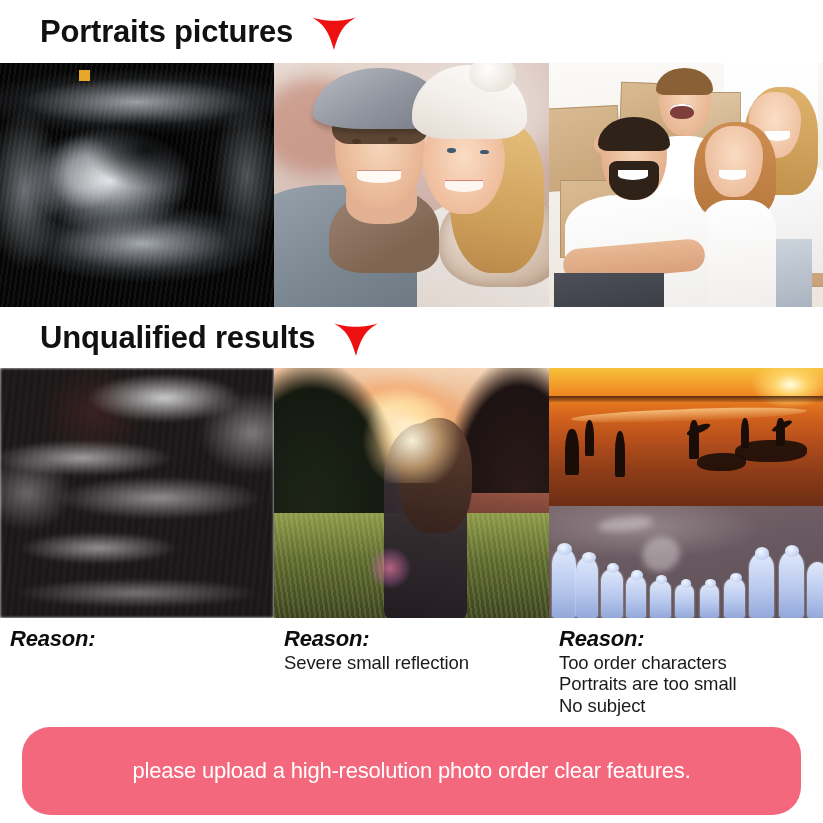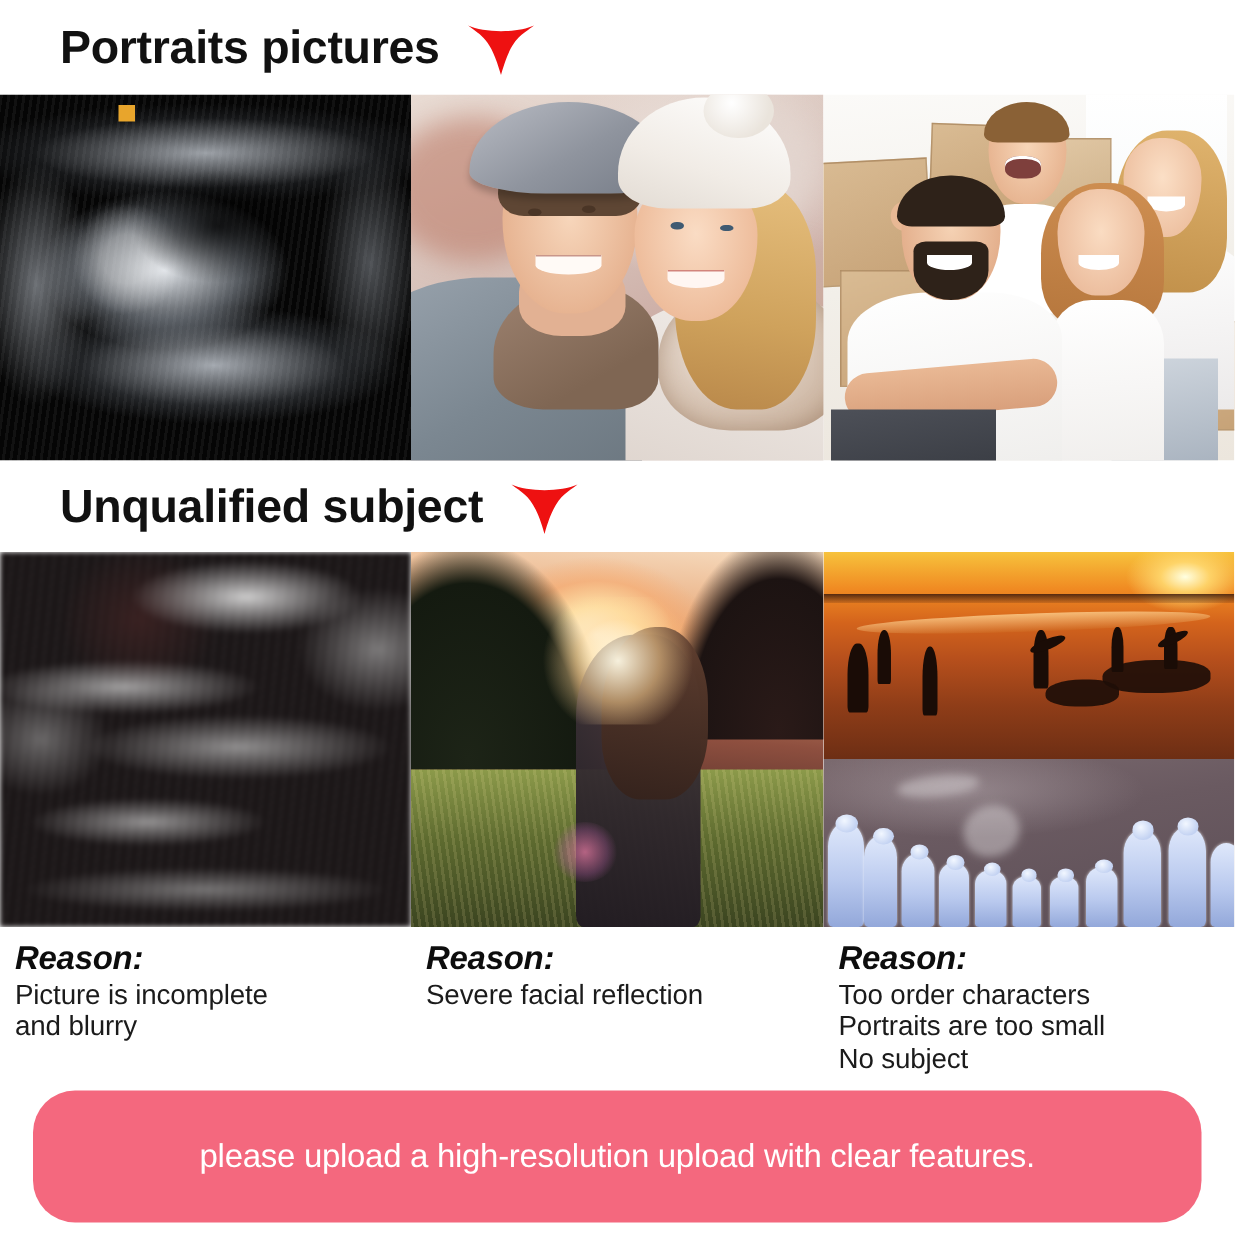--- a/index.html
+++ b/index.html
@@ -412,21 +412,21 @@
         <div class="f-dad-beard"></div>
         <div class="f-dad-teeth"></div>
         <div class="f-dad-arm"></div>
         <div class="f-dark-pants"></div>
       </div>
     </div>
 
   </div>
 
   <div class="heading-row second">
-    <span class="heading-text">Unqualified subject</span>
+    <span class="heading-text">Unqualified results</span>
     <svg class="arrow-down" viewBox="0 0 46 38">
       <path d="M1 4 C10 11, 16 12, 23 37 C30 12, 36 11, 45 4 C34 9, 12 9, 1 4 Z" fill="#EE1111"></path>
     </svg>
   </div>
 
   <div class="photo-row row-bottom">
 
     <div class="cell cell-a">
       <div class="ultra-blur"></div>
     </div>
@@ -485,34 +485,32 @@
         <div class="cr-head" style="left:86%; bottom:54%; width:5.4%; height:11%;"></div>
         <div class="cr-fig" style="right:-2%; width:8%; height:50%;"></div>
       </div>
     </div>
 
   </div>
 
   <div class="reasons">
     <div class="reason-col rc-1">
       <div class="reason-label">Reason:</div>
-      <div class="reason-text">Picture is incomplete
-and blurry</div>
     </div>
     <div class="reason-col rc-2">
       <div class="reason-label">Reason:</div>
-      <div class="reason-text">Severe facial reflection</div>
+      <div class="reason-text">Severe small reflection</div>
     </div>
     <div class="reason-col rc-3">
       <div class="reason-label">Reason:</div>
       <div class="reason-text">Too order characters
 Portraits are too small
 No subject</div>
     </div>
   </div>
 
   <div class="footer-wrap">
     <div class="footer-banner">
-      <div class="footer-line">please upload a high-resolution upload with clear features.</div>
+      <div class="footer-line">please upload a high-resolution photo order clear features.</div>
     </div>
   </div>
 
 </div>
 
 </body></html>

